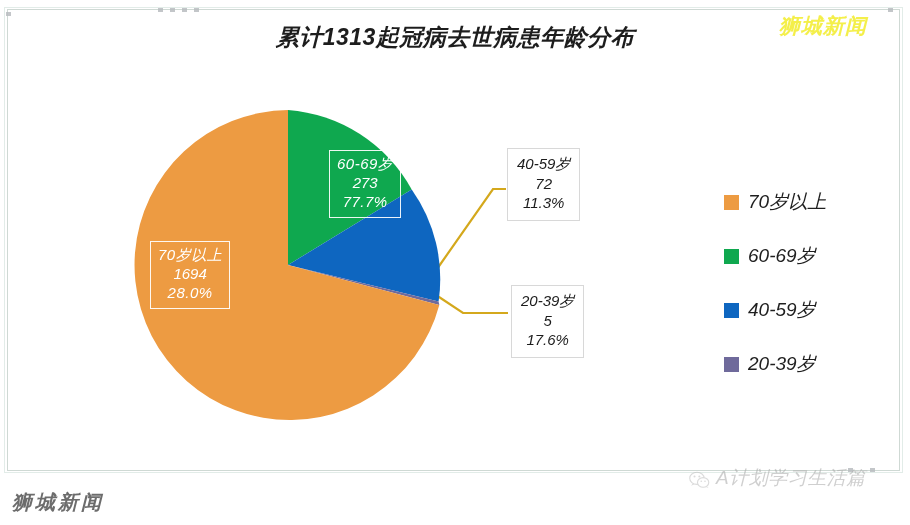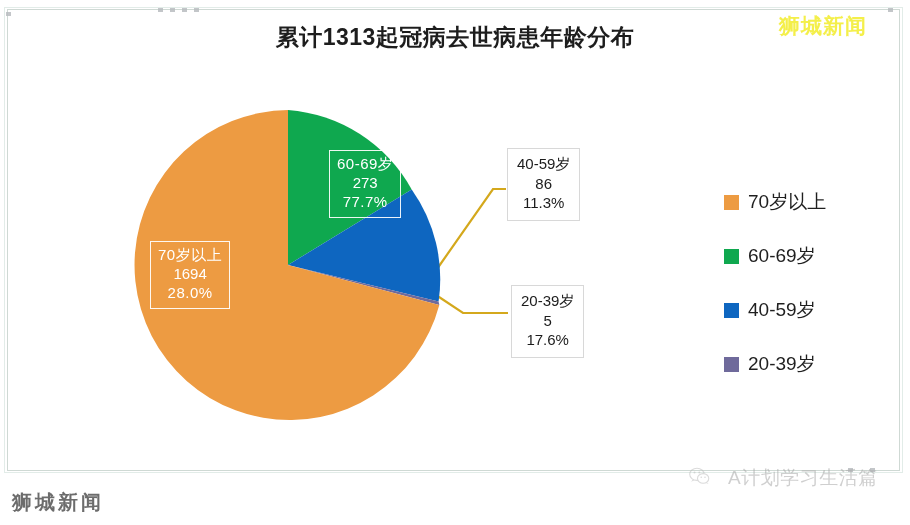--- a/index.html
+++ b/index.html
@@ -9,20 +9,21 @@
   }
   body {
     font-family: "Liberation Sans", "DejaVu Sans", sans-serif;
   }
   #stage {
     position: relative;
     width: 910px;
     height: 525px;
     overflow: hidden;
     background: #ffffff;
+    font-style: italic;
   }
 
   
   .slide-frame {
     position: absolute;
     left: 7px;
     top: 9px;
     width: 893px;
     height: 462px;
     background: #ffffff;
@@ -159,23 +160,22 @@
       1px 1px 0 #ffffff, -1px -1px 0 #ffffff;
     white-space: nowrap;
     letter-spacing: 1px;
   }
 
   .wechat-line {
     position: absolute;
     left: 688px;
     top: 465px;
     display: flex;
-    align-items: flex-start;
+    align-items: flex-end;
     opacity: .55;
-    gap: 12px;
   }
   .wechat-icon {
     width: 22px;
     height: 22px;
     margin-right: 6px;
     flex: 0 0 auto;
   }
   .wechat-text {
     font-size: 19px;
     color: #a9a9a9;
@@ -260,21 +260,21 @@
   </div>
 
   <div class="slice-label" id="label-6069">
     <div class="l1">60-69岁</div>
     <div class="l2">273</div>
     <div class="l3">77.7%</div>
   </div>
 
   <div class="callout" id="callout-4059">
     <div>40-59岁</div>
-    <div>86</div>
+    <div>72</div>
     <div>11.3%</div>
   </div>
 
   <div class="callout" id="callout-2039">
     <div>20-39岁</div>
     <div>5</div>
     <div>17.6%</div>
   </div>
 
   <div class="legend">

